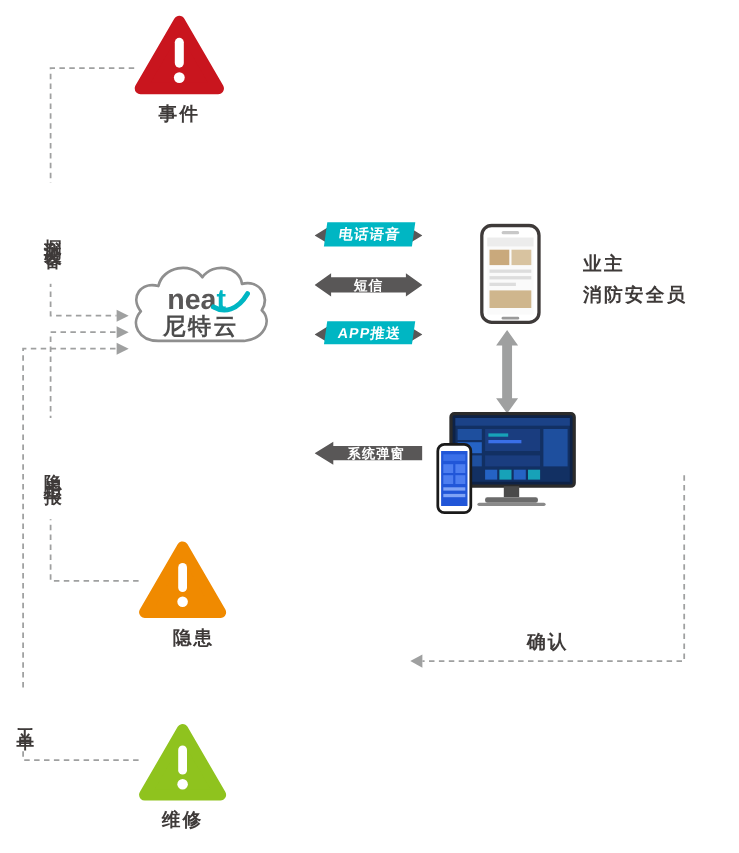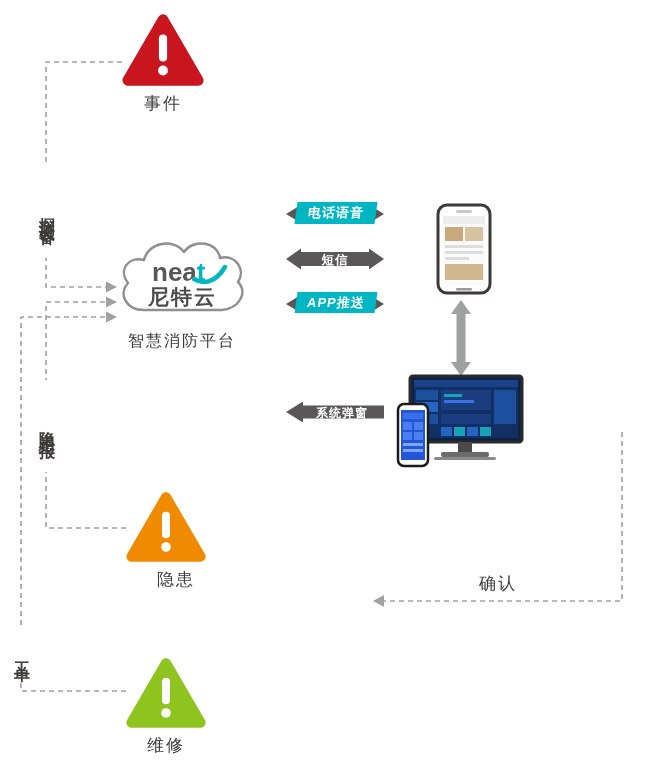--- a/index.html
+++ b/index.html
@@ -2,21 +2,21 @@
 <html style="--text: #3e3a39; --arrow_dark: #595757; --arrow_light: #9fa0a0; --dashed_gray: #9fa0a0; --cyan_accent: #00b6c3; --event_red: #c9151e; --hazard_orange: #f08a00; --repair_green: #8fc31e; --process_red: #c00b28; --cloud_gray: #8f8f8f;"><head>
 <meta charset="utf-8">
 <style>
   html,body{margin:0;padding:0;background:#fff;}
   #canvas{
     position:relative;width:672px;height:775px;background:#fff;overflow:hidden;
     font-family:"Liberation Sans","DejaVu Sans",sans-serif;color:var(--text);
   }
   .abs{position:absolute;}
   .t-label{
-    position:absolute;font-weight:normal;font-size:17px;color:var(--text);
+    position:absolute;font-weight:bold;font-size:17px;color:var(--text);
     text-align:center;letter-spacing:2px;z-index:2;
   }
   .v-label{
     position:absolute;writing-mode:vertical-rl;text-orientation:upright;
     font-weight:bold;font-size:16px;color:var(--text);background:#fff;
     letter-spacing:4px;z-index:3;padding:3px 0;text-align:center;
   }
   .owner-label{
     position:absolute;font-weight:bold;font-size:17px;color:var(--text);
     letter-spacing:2px;line-height:1.7;z-index:2;
@@ -64,21 +64,20 @@
   <div class="v-label" style="left:35px;top:166px;width:22px;height:86px;">探测设备</div>
   <div class="v-label" style="left:35px;top:380px;width:22px;height:86px;">隐患上报</div>
   <div class="v-label" style="left:10px;top:626px;width:22px;height:48px;">工单</div>
 
   <svg class="abs" style="left:112px;top:234px;z-index:2;" width="140" height="94" viewBox="0 0 140 94">
     <path d="M32,76 C14,76 6,60 16,49 C6,36 16,22 32,26 C36,8 62,4 72,18 C82,4 106,8 108,24 C124,20 134,36 126,48 C136,58 128,74 110,76 Z" fill="#ffffff" style="stroke:var(--cloud_gray);" stroke-width="2.5" stroke-linejoin="round"></path>
     <text x="40" y="47" font-size="26" font-weight="bold" style="fill:var(--arrow_dark);"><tspan>nea</tspan><tspan style="fill:var(--cyan_accent);">t</tspan></text>
     <path d="M82,45 C92,51 104,48 113,33" fill="none" style="stroke:var(--cyan_accent);" stroke-width="4.5" stroke-linecap="round"></path>
     <text x="36" y="70" font-size="21" font-weight="bold" letter-spacing="2" style="fill:#4c4c4c;">尼特云</text>
   </svg>
-  <div class="t-label" style="left:100px;top:331px;width:164px;font-size:16px;">智慧消防平台</div>
 
   <svg class="abs" style="left:286px;top:205px;z-index:2;" width="98" height="18" viewBox="0 0 98 18">
     <path d="M0,9 L14,0.5 L14,5.5 L84,5.5 L84,0.5 L98,9 L84,17.5 L84,12.5 L14,12.5 L14,17.5 Z" style="fill:var(--arrow_dark);"></path>
   </svg>
   <div class="arrow-tag" style="left:296px;top:202px;width:80px;height:22px;">电话语音</div>
 
   <svg class="abs" style="left:286px;top:247px;z-index:2;" width="98" height="24" viewBox="0 0 98 24">
     <path d="M0,12 L15,1.5 L15,5 L83,5 L83,1.5 L98,12 L83,22.5 L83,19 L15,19 L15,22.5 Z" style="fill:var(--arrow_dark);"></path>
     <text x="49" y="16.5" text-anchor="middle" font-size="12.5" font-weight="bold" fill="#ffffff" letter-spacing="1">短信</text>
   </svg>
@@ -94,20 +93,24 @@
     <rect x="7" y="13" width="42" height="70" fill="#fafafa"></rect>
     <rect x="7" y="13" width="42" height="8" fill="#ececec"></rect>
     <rect x="9" y="24" width="18" height="14" fill="#c9a97c"></rect>
     <rect x="29" y="24" width="18" height="14" fill="#d8c3a0"></rect>
     <rect x="9" y="42" width="38" height="3" fill="#dddddd"></rect>
     <rect x="9" y="48" width="38" height="3" fill="#dddddd"></rect>
     <rect x="9" y="54" width="24" height="3" fill="#dddddd"></rect>
     <rect x="9" y="61" width="38" height="16" fill="#cfb68d"></rect>
     <rect x="20" y="85" width="16" height="2.5" rx="1.2" fill="#999999"></rect>
   </svg>
+  <div class="owner-label" style="left:530px;top:226px;">
+    <div>业主</div>
+    <div>消防安全员</div>
+  </div>
 
   <svg class="abs" style="left:450px;top:300px;z-index:2;" width="22" height="76" viewBox="0 0 22 76">
     <path d="M11,0 L21,14 L15.5,14 L15.5,62 L21,62 L11,76 L1,62 L6.5,62 L6.5,14 L1,14 Z" style="fill:var(--arrow_light);"></path>
   </svg>
 
   <svg class="abs" style="left:396px;top:374px;z-index:2;" width="130" height="100" viewBox="0 0 130 100">
     <rect x="14" y="2" width="112" height="66" rx="3" fill="#0e2246" stroke="#2b2b2b" stroke-width="3"></rect>
     <rect x="18" y="6" width="104" height="58" fill="#123063"></rect>
     <rect x="18" y="6" width="104" height="7" fill="#1b4287"></rect>
     <rect x="20" y="16" width="22" height="10" fill="#1e4f9e"></rect>

